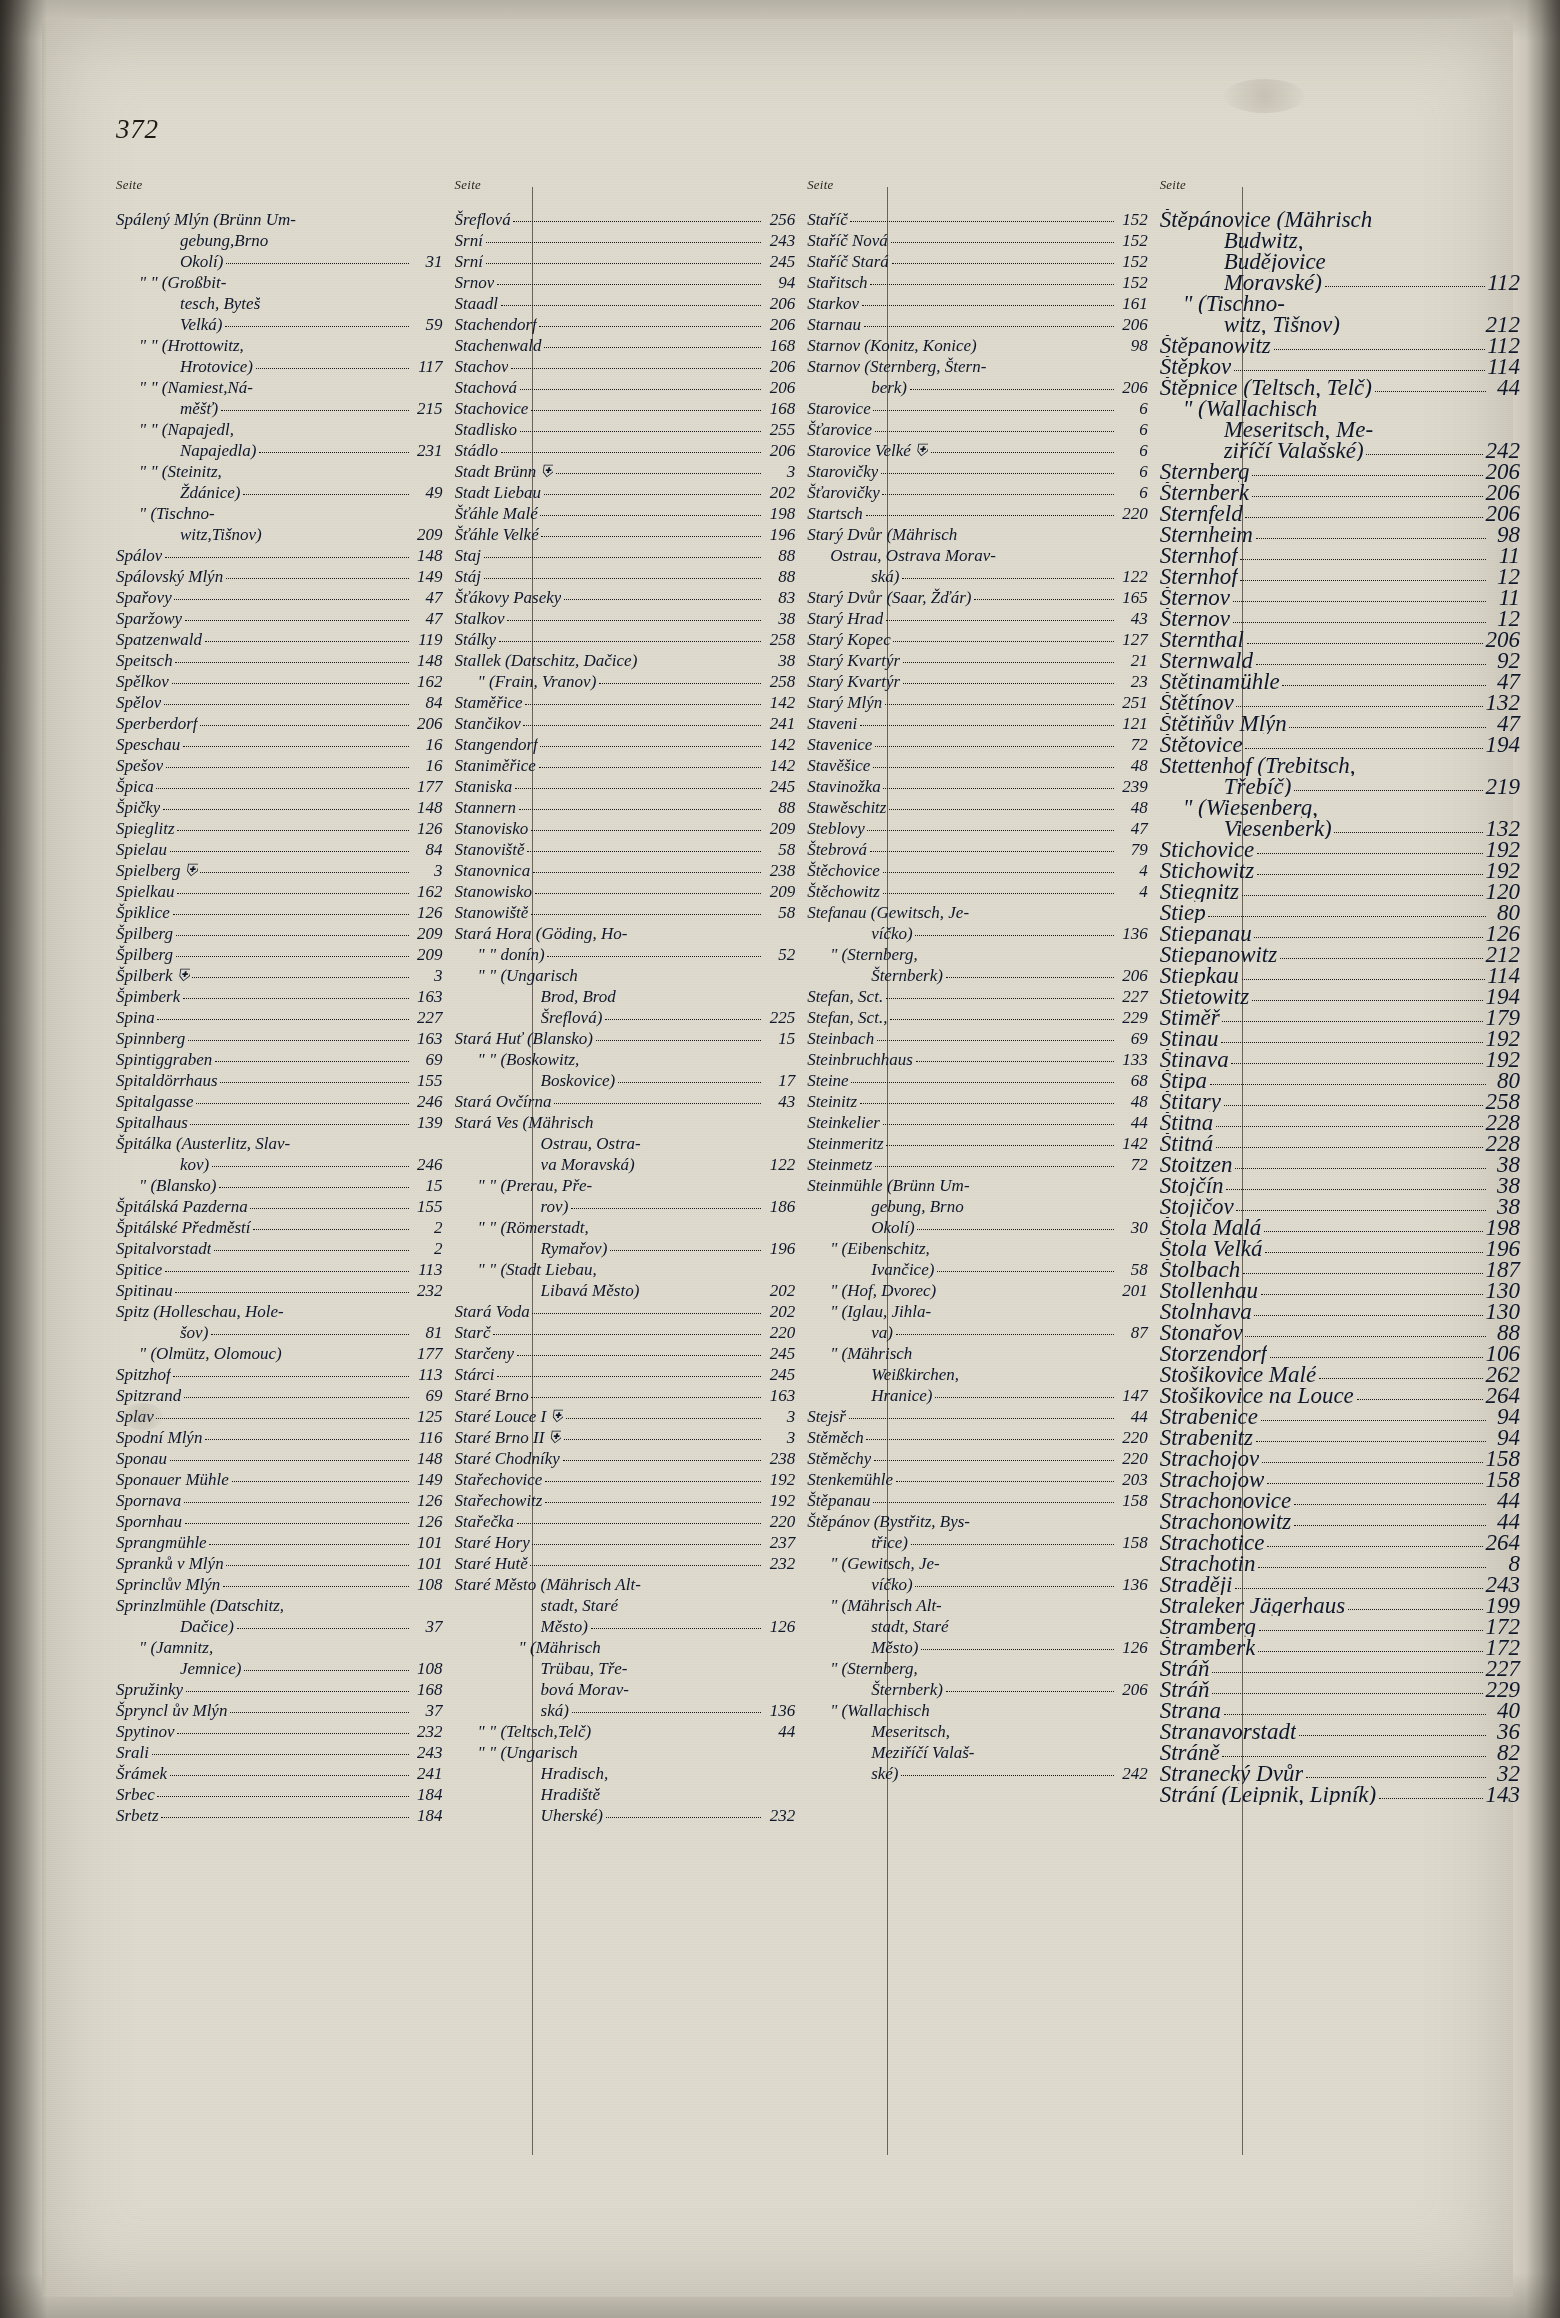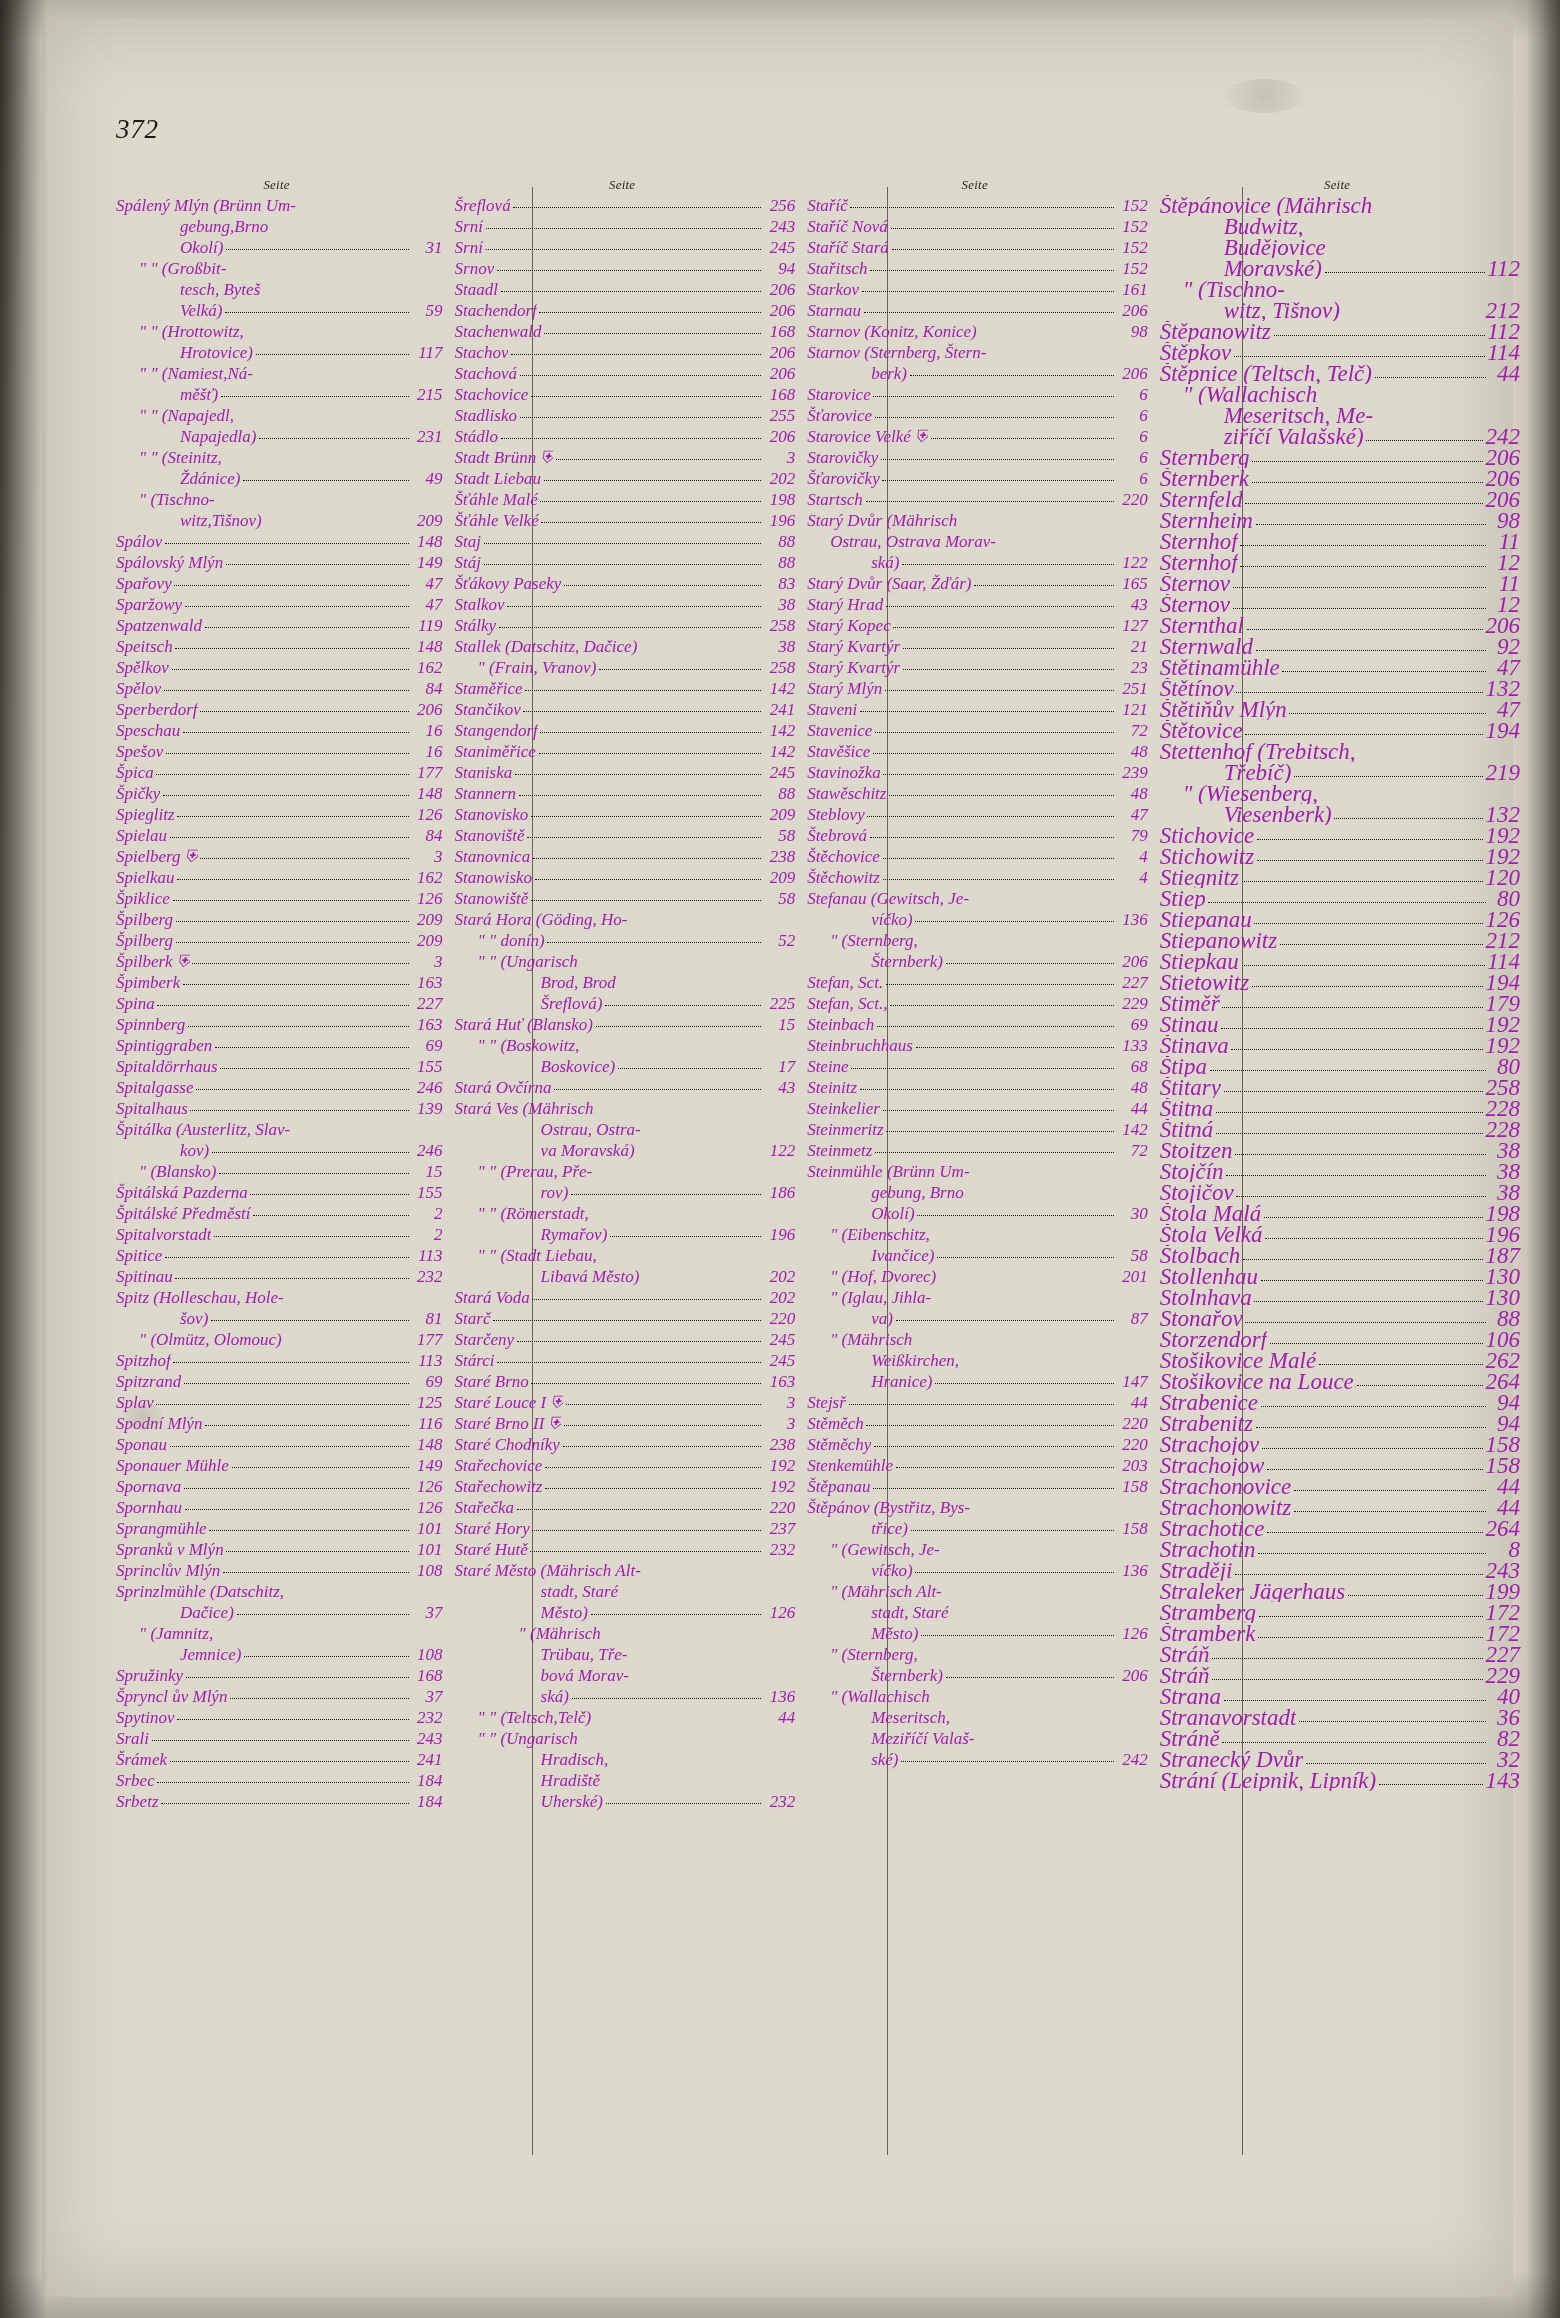--- a/index.html
+++ b/index.html
@@ -68,32 +68,32 @@
     top: 9.4px;
     width: 1.3px;
     height: 1968px;
     background: #3b352c;
     opacity: 0.72;
   }
   .rule.r1 { left: 416px; }
   .rule.r2 { left: 771px; }
   .rule.r3 { left: 1126px; }
   .seite {
-    text-align: center;
+    text-align: left;
     font-size: 12.8px;
     letter-spacing: 0.3px;
     color: #2a251e;
     padding-right: 5.4px;
-    margin-bottom: 2px;
+    margin-bottom: 16px;
     font-family: "Liberation Serif", serif;
   }
   .entries {
     font-size: 17px;
     line-height: 21px;
-    color: #a21caf;
+    color: #0f172a;
   }
   .e {
     display: flex;
     align-items: baseline;
     white-space: nowrap;
   }
   .e .t {
     flex: 0 1 auto;
     overflow: hidden;
   }

